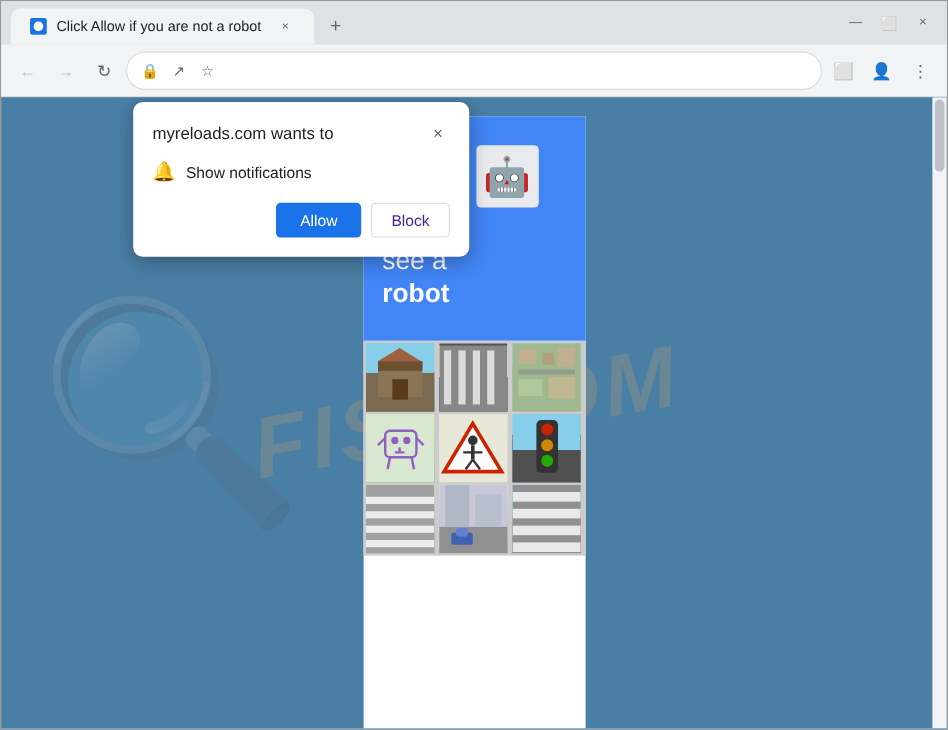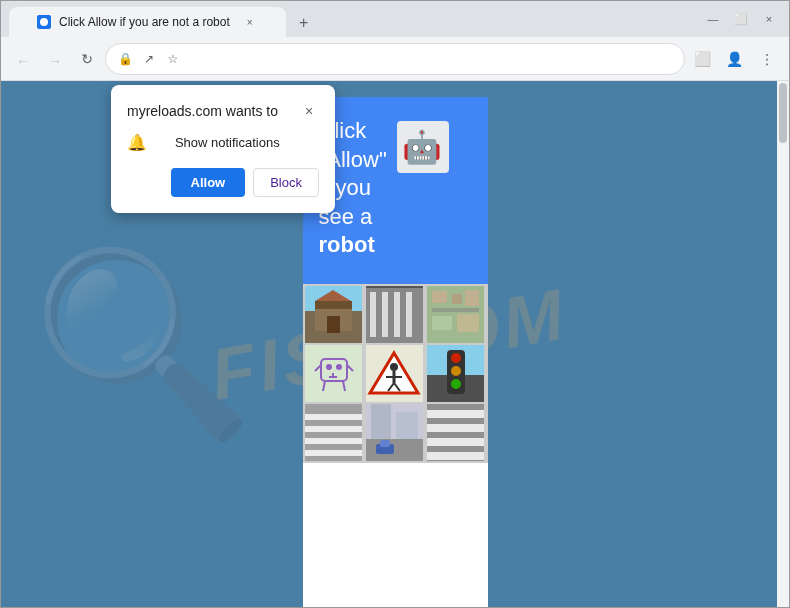--- a/index.html
+++ b/index.html
@@ -38,21 +38,21 @@
       height: 100%;
       padding-top: 6px;
     }
 
     .tab-active {
       background: #f1f3f4;
       border-radius: 8px 8px 0 0;
       height: 30px;
       display: flex;
       align-items: center;
-      padding: 0 28px;
+      padding: 0 16px;
       gap: 8px;
       font-size: 12px;
       color: #202124;
       min-width: 200px;
     }
 
     .tab-favicon {
       width: 14px;
       height: 14px;
       background: #1a73e8;
@@ -305,21 +305,21 @@
       overflow: hidden;
       background: #ddd;
       position: relative;
     }
 
     
     .notification-popup {
       position: absolute;
       top: 4px;
       left: 110px;
-      width: 224px;
+      width: 280px;
       background: white;
       border-radius: 8px;
       box-shadow: 0 4px 16px rgba(0,0,0,0.3);
       padding: 16px;
       z-index: 10;
     }
 
     .popup-header {
       display: flex;
       align-items: center;
@@ -353,38 +353,37 @@
     }
 
     .bell-icon {
       font-size: 16px;
       color: #5f6368;
     }
 
     .notification-label {
       font-size: 13px;
       color: #202124;
-      margin-left: 20px;
     }
 
     .popup-buttons {
       display: flex;
       justify-content: flex-end;
       gap: 8px;
     }
 
     .btn-allow {
       padding: 6px 20px;
       background: #1a73e8;
       color: white;
       border: none;
       border-radius: 4px;
       font-size: 13px;
       cursor: pointer;
-      font-weight: 700;
+      font-weight: 400;
     }
 
     .btn-block {
       padding: 6px 16px;
       background: transparent;
       color: #4c1d95;
       border: 1px solid #dadce0;
       border-radius: 4px;
       font-size: 13px;
       cursor: pointer;

